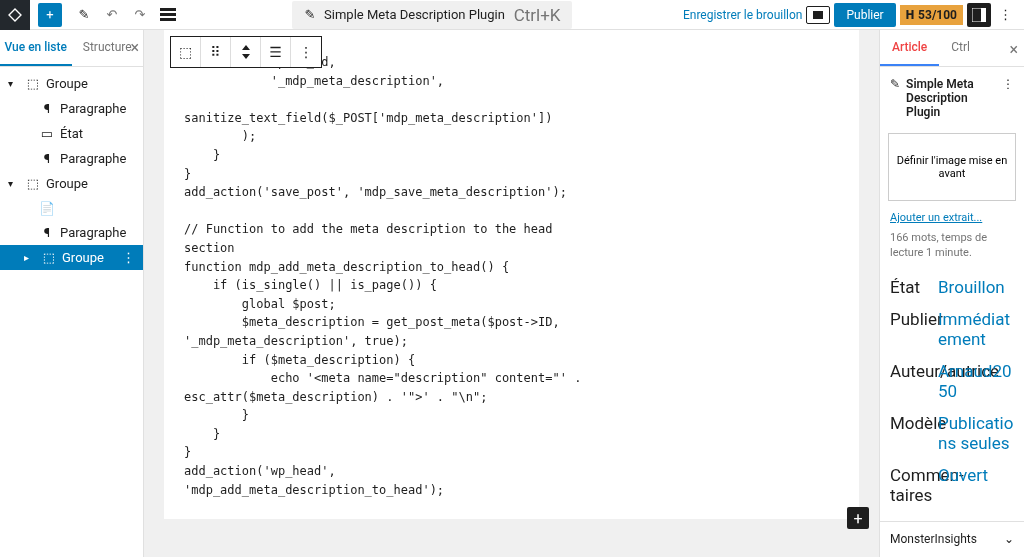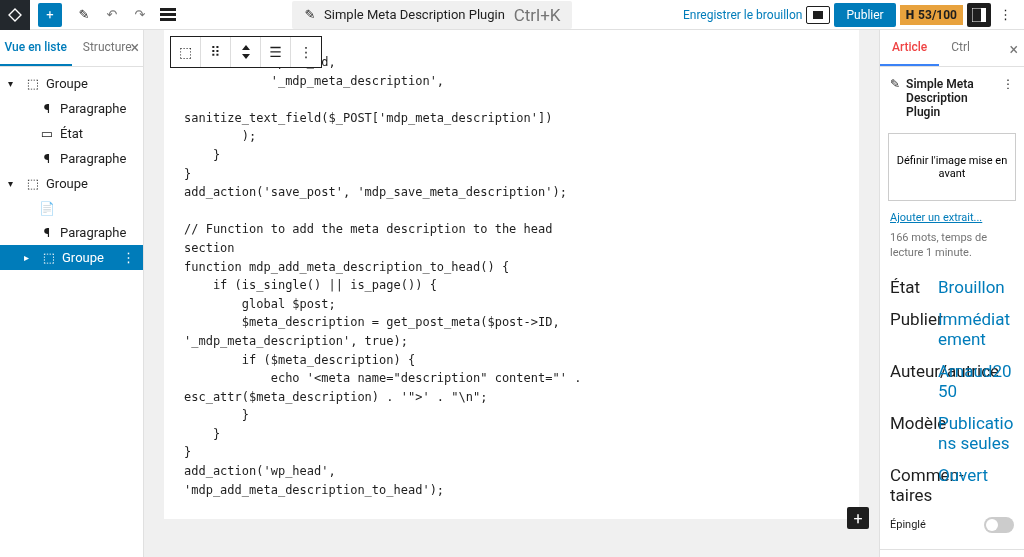--- a/index.html
+++ b/index.html
@@ -237,24 +237,20 @@
           <span class="mval">Arnaud2050</span>
         </div>
       <div class="meta-row">
           <span class="mlabel">Modèle</span>
           <span class="mval">Publications seules</span>
         </div>
       <div class="meta-row">
           <span class="mlabel">Commen-taires</span>
           <span class="mval">Ouvert</span>
         </div>
-      <div class="toggle-row">
-          <span>Épinglé</span>
-          <div class="toggle"></div>
-        </div>
     </div>
     <div class="accordion">
         <span>MonsterInsights</span>
         <span>⌄</span>
       </div>
 
   </div>
 </div>
 
 </body></html>

